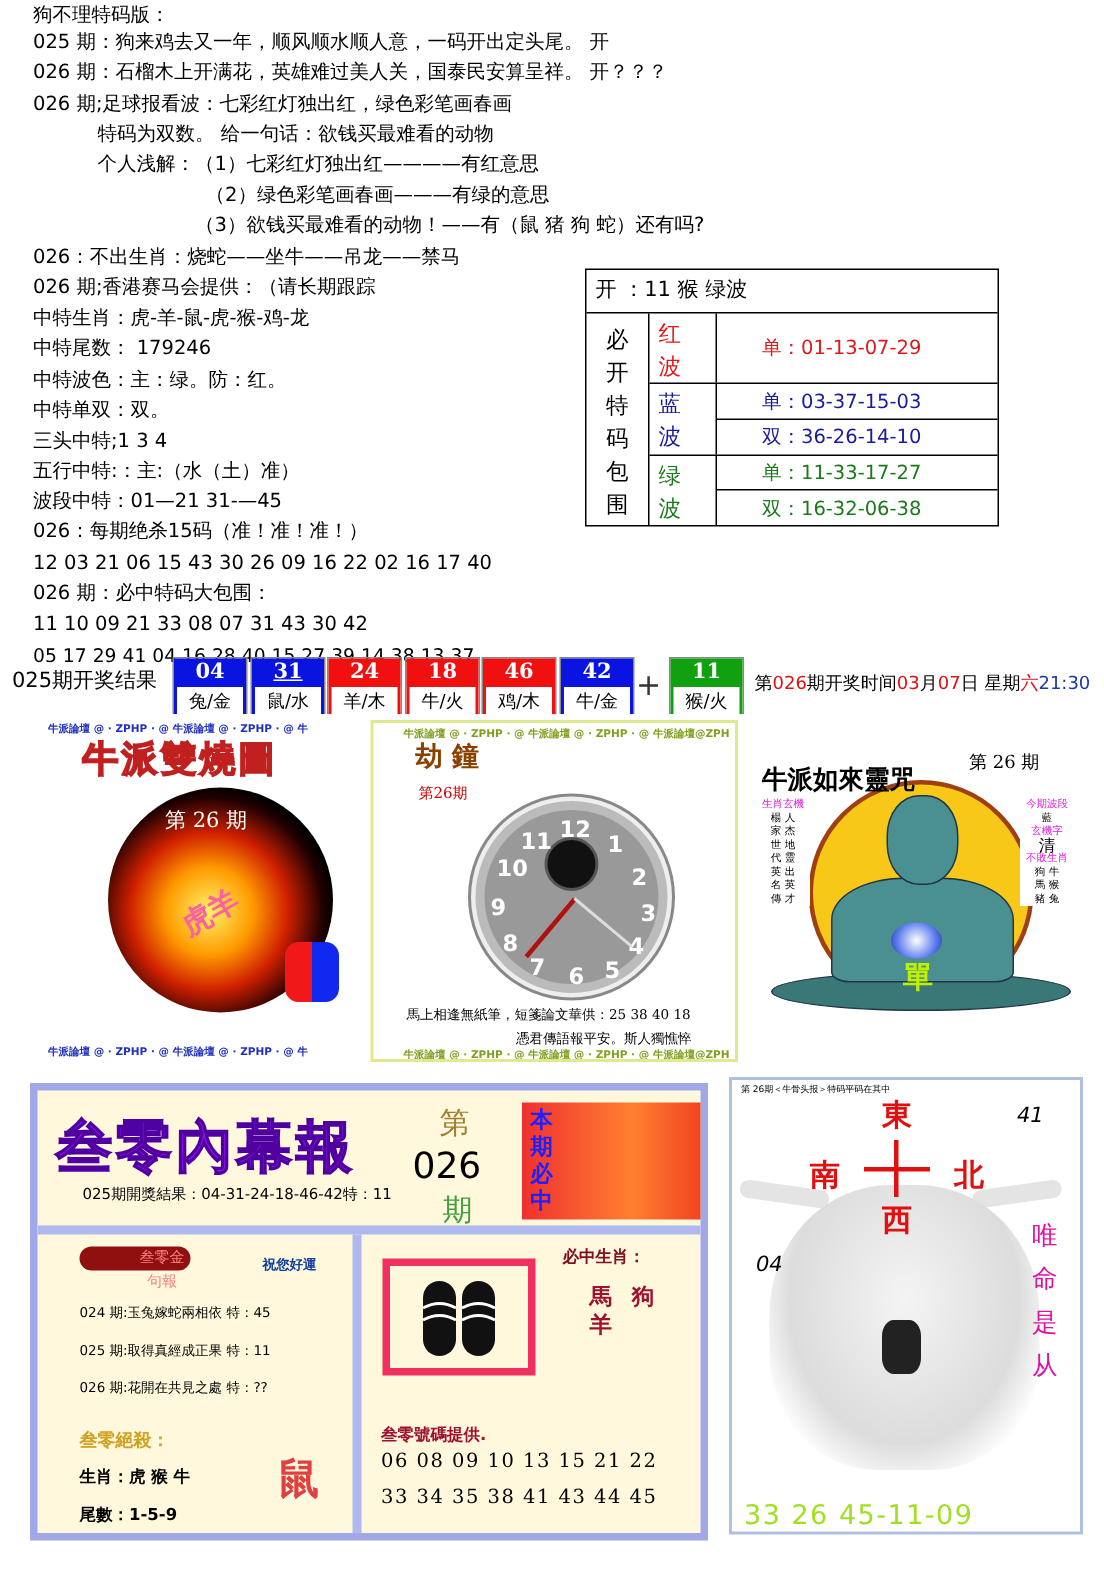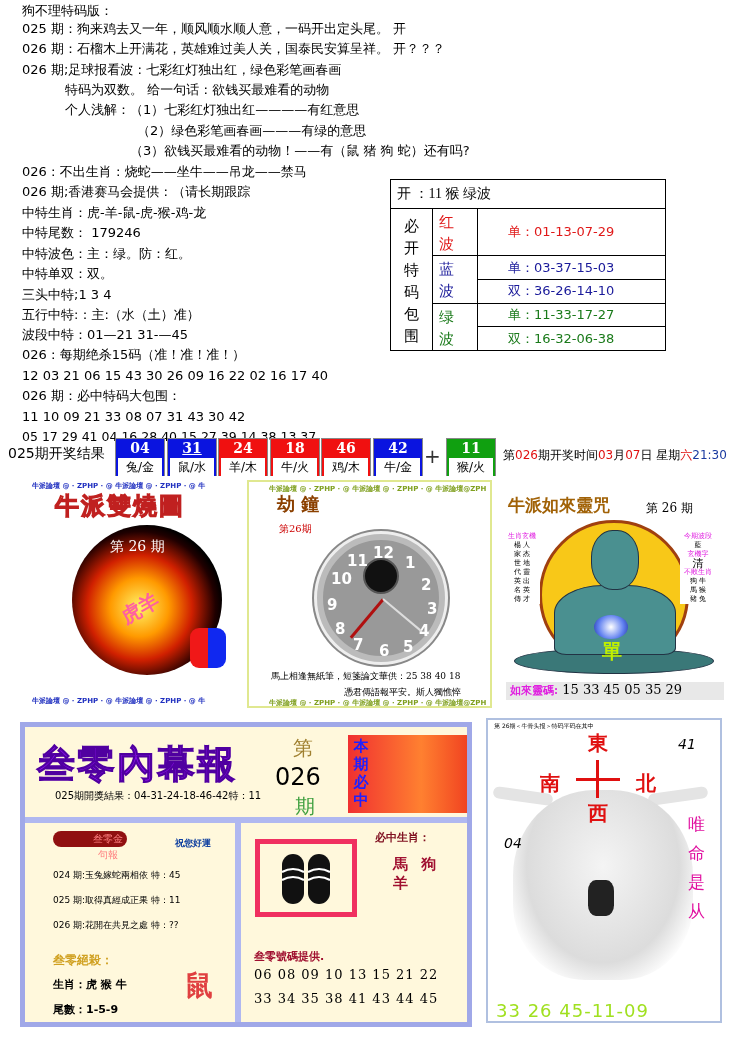--- a/index.html
+++ b/index.html
@@ -1,20 +1,20 @@
 <!DOCTYPE html>
 <html><head>
 <meta charset="utf-8">
 <style>
   * { box-sizing: border-box; margin: 0; padding: 0; }
   body { width: 736px; height: 1053px; background: #ffffff; font-family: "DejaVu Sans", sans-serif; color: #000; position: relative; overflow: hidden; font-size: 13px; }
   .line { position: absolute; white-space: nowrap; font-size: 13px; line-height: 18px; }
   
   .wave-table { position: absolute; left: 390px; top: 179px; width: 276px; height: 172px; border: 1px solid #000; }
-  .wave-head { height: 29px; border-bottom: 1px solid #000; padding-left: 6px; font-size: 14px; line-height: 27px; font-family: Liberation Serif, serif; }
+  .wave-head { height: 29px; border-bottom: 1px solid #000; padding-left: 6px; font-size: 14px; line-height: 27px; }
   .wave-body { display: flex; height: 141px; }
   .wave-left { width: 42px; border-right: 1px solid #000; display: flex; flex-direction: column; align-items: center; padding-top: 6px; font-size: 15px; line-height: 22px; }
   .wave-groups { flex: 1; display: flex; flex-direction: column; }
   .wave-group { flex: 1; display: flex; border-bottom: 1px solid #000; }
   .wave-group:last-child { border-bottom: none; }
   .wave-color { width: 45px; border-right: 1px solid #000; font-size: 15px; line-height: 22px; padding: 2px 0 0 6px; }
   .wave-rows { flex: 1; display: flex; flex-direction: column; }
   .wave-row { flex: 1; border-bottom: 1px solid #000; font-size: 13px; display: flex; align-items: center; padding-left: 30px; }
   .wave-row:last-child { border-bottom: none; }
   
@@ -42,21 +42,21 @@
   .p2-issue { position: absolute; left: 30px; top: 40px; font-size: 10px; color: #c00; font-family: "DejaVu Serif", serif; }
   .p2-clock { position: absolute; left: 68px; top: 52px; width: 128px; height: 128px; border-radius: 50%; background: #999; border: 6px solid #bbb; box-shadow: 0 0 0 3px #eee, 0 0 0 5px #888; }
   .p2-num { position: absolute; color: #fff; font-weight: bold; font-size: 15px; }
   .p2-hand1 { position: absolute; left: 60px; top: 58px; width: 50px; height: 3px; background: #b01010; transform-origin: 0 50%; transform: rotate(130deg); }
   .p2-hand2 { position: absolute; left: 60px; top: 58px; width: 50px; height: 2px; background: #ddd; transform-origin: 0 50%; transform: rotate(40deg); }
   .p2-sub { position: absolute; left: 40px; top: 18px; width: 36px; height: 36px; border-radius: 50%; background: #111; border: 2px solid #555; }
   .p2-poem1 { position: absolute; left: 22px; top: 188px; font-size: 9px; white-space: nowrap; font-family: "DejaVu Serif", serif; }
   .p2-poem2 { position: absolute; left: 95px; top: 204px; font-size: 9px; white-space: nowrap; font-family: "DejaVu Serif", serif; }
   
   .p3 { left: 494px; top: 480px; width: 242px; height: 228px; background: #fff; }
-  .p3-title { position: absolute; left: 14px; top: 14px; font-size: 17px; font-weight: bold; color: #a16207; }
+  .p3-title { position: absolute; left: 14px; top: 28px; font-size: 17px; font-weight: bold; color: #000000; }
   .p3-issue { position: absolute; left: 152px; top: 20px; font-size: 12px; font-family: "DejaVu Serif", serif; }
   .p3-halo { position: absolute; left: 45px; top: 40px; width: 150px; height: 150px; border-radius: 50%; background: #f8c818; border: 3px solid #a04010; }
   .p3-buddha-head { position: absolute; left: 97px; top: 50px; width: 48px; height: 60px; border-radius: 45%; background: #4a9090; border: 1px solid #234; }
   .p3-buddha-body { position: absolute; left: 60px; top: 105px; width: 122px; height: 70px; border-radius: 40% 40% 10% 10%; background: #4a9090; border: 1px solid #234; }
   .p3-base { position: absolute; left: 20px; top: 168px; width: 200px; height: 26px; border-radius: 50%; background: #3a7878; border: 1px solid #234; }
   .p3-orb { position: absolute; left: 100px; top: 135px; width: 34px; height: 24px; border-radius: 50%; background: radial-gradient(circle, #fff 0%, #6080f0 60%, #2030a0 100%); }
   .p3-single { position: absolute; left: 108px; top: 158px; font-size: 20px; font-weight: bold; color: #c0f000; }
   .p3-side { position: absolute; background: #ffffff; font-size: 7px; line-height: 9px; text-align: center; }
   .p3-codes { position: absolute; left: 12px; top: 202px; width: 218px; height: 18px; background: #e8e8e8; font-size: 13px; white-space: nowrap; padding-left: 4px; font-family: "DejaVu Serif", serif; }
   .p3-codes .lbl { color: #e020e0; font-weight: bold; font-size: 11px; }
@@ -261,24 +261,20 @@
   <div class="p3-side" style="left:186px;top:52px;width:36px;">
     <div style="color:#e020e0;">今期波段</div>
     <div>藍</div>
     <div style="color:#e020e0;">玄機字</div>
     <div style="font-size:11px;">清</div>
     <div style="color:#e020e0;">不敗生肖</div>
     <div>狗 牛</div>
     <div>馬 猴</div>
     <div>豬 兔</div>
   </div>
-  <div class="p3-codes">
-    <span class="lbl">如來靈碼:</span>
-    <span>15 33 45 05 35 29</span>
-  </div>
 </div>
 
 <div class="panel p4">
   <div class="p4-title">叁零內幕報</div>
   <div class="p4-result">025期開獎結果：04-31-24-18-46-42特：11</div>
   <div class="p4-di">第</div>
   <div class="p4-issue">026</div>
   <div class="p4-qi">期</div>
   <div class="p4-red">
     <div class="p4-must">

